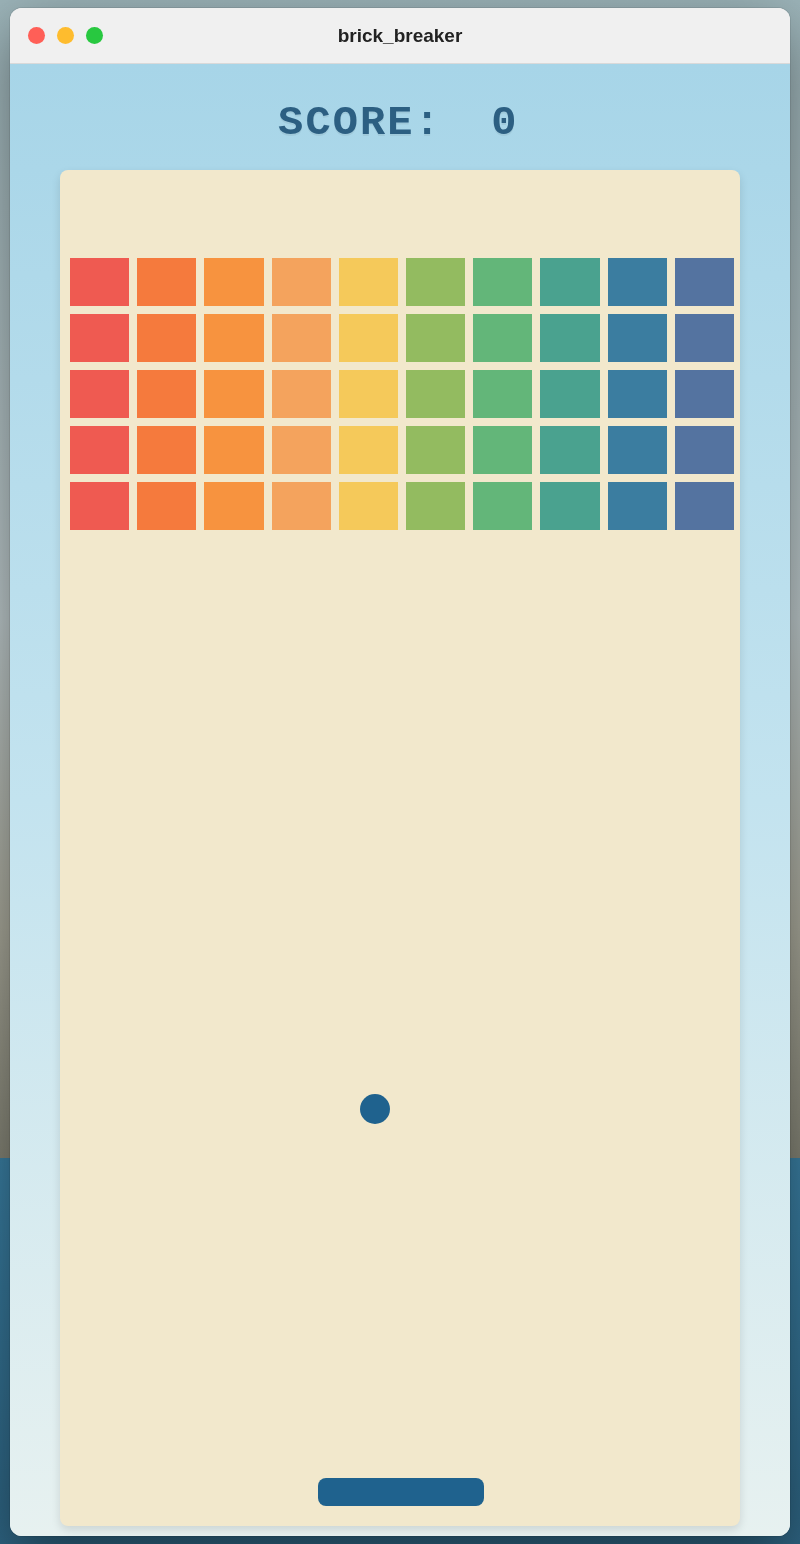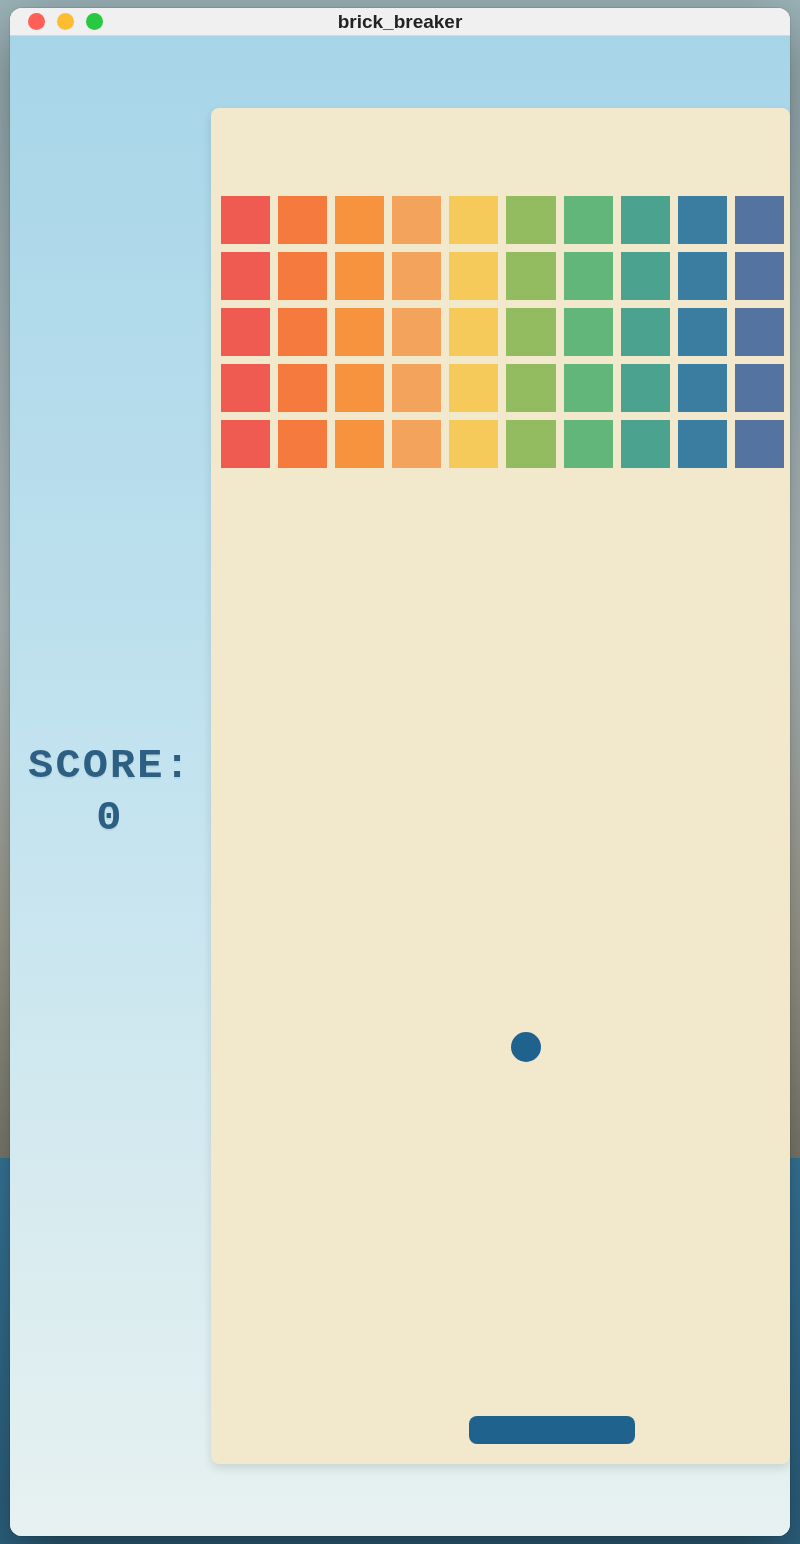--- a/index.html
+++ b/index.html
@@ -25,21 +25,21 @@
       width: 780px;
       height: 1528px;
       background: #f3f3f3;
       border-radius: 12px;
       box-shadow: 0 20px 60px rgba(0,0,0,0.45), 0 0 0 1px rgba(0,0,0,0.08);
       overflow: hidden;
       display: flex;
       flex-direction: column;
     }
     .titlebar {
-      height: 28px;
+      height: 56px;
       background: #f0f0f0;
       border-bottom: 1px solid #d9d9d9;
       display: flex;
       align-items: center;
       position: relative;
     }
     .traffic-lights {
       display: flex;
       gap: 12px;
       padding-left: 18px;
@@ -54,20 +54,21 @@
       text-align: center;
       font-weight: 700;
       font-size: 19px;
       color: #222;
       pointer-events: none;
     }
     .game-area {
       flex: 1;
       background: linear-gradient(180deg, #a7d5e8 0%, #c3e3ef 50%, #e7f1f0 100%);
       display: flex;
+      flex-direction: column;
       align-items: center;
     }
     .score {
       font-family: "Press Start 2P", "Courier New", monospace;
       font-weight: 700;
       font-size: 40px;
       letter-spacing: 2px;
       color: #2c5f82;
       text-align: center;
       padding: 30px 0 24px;

